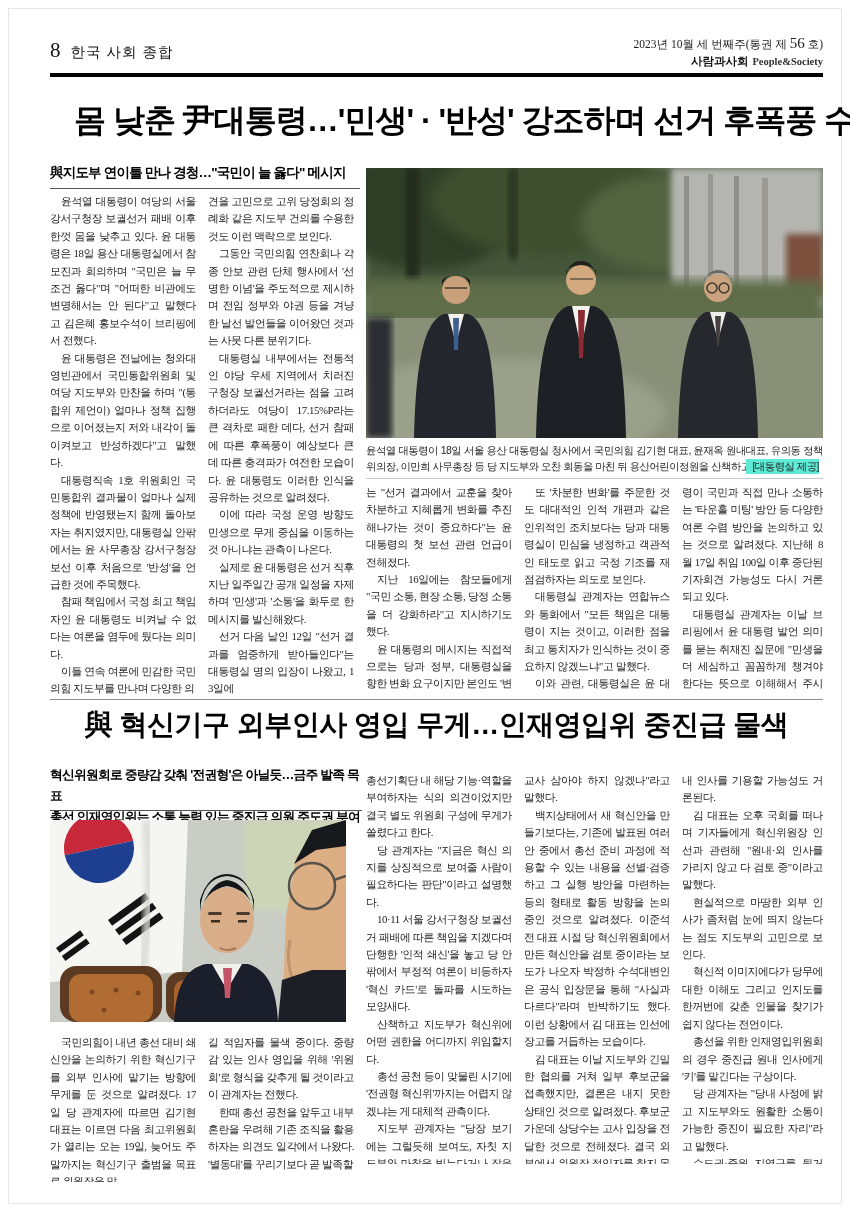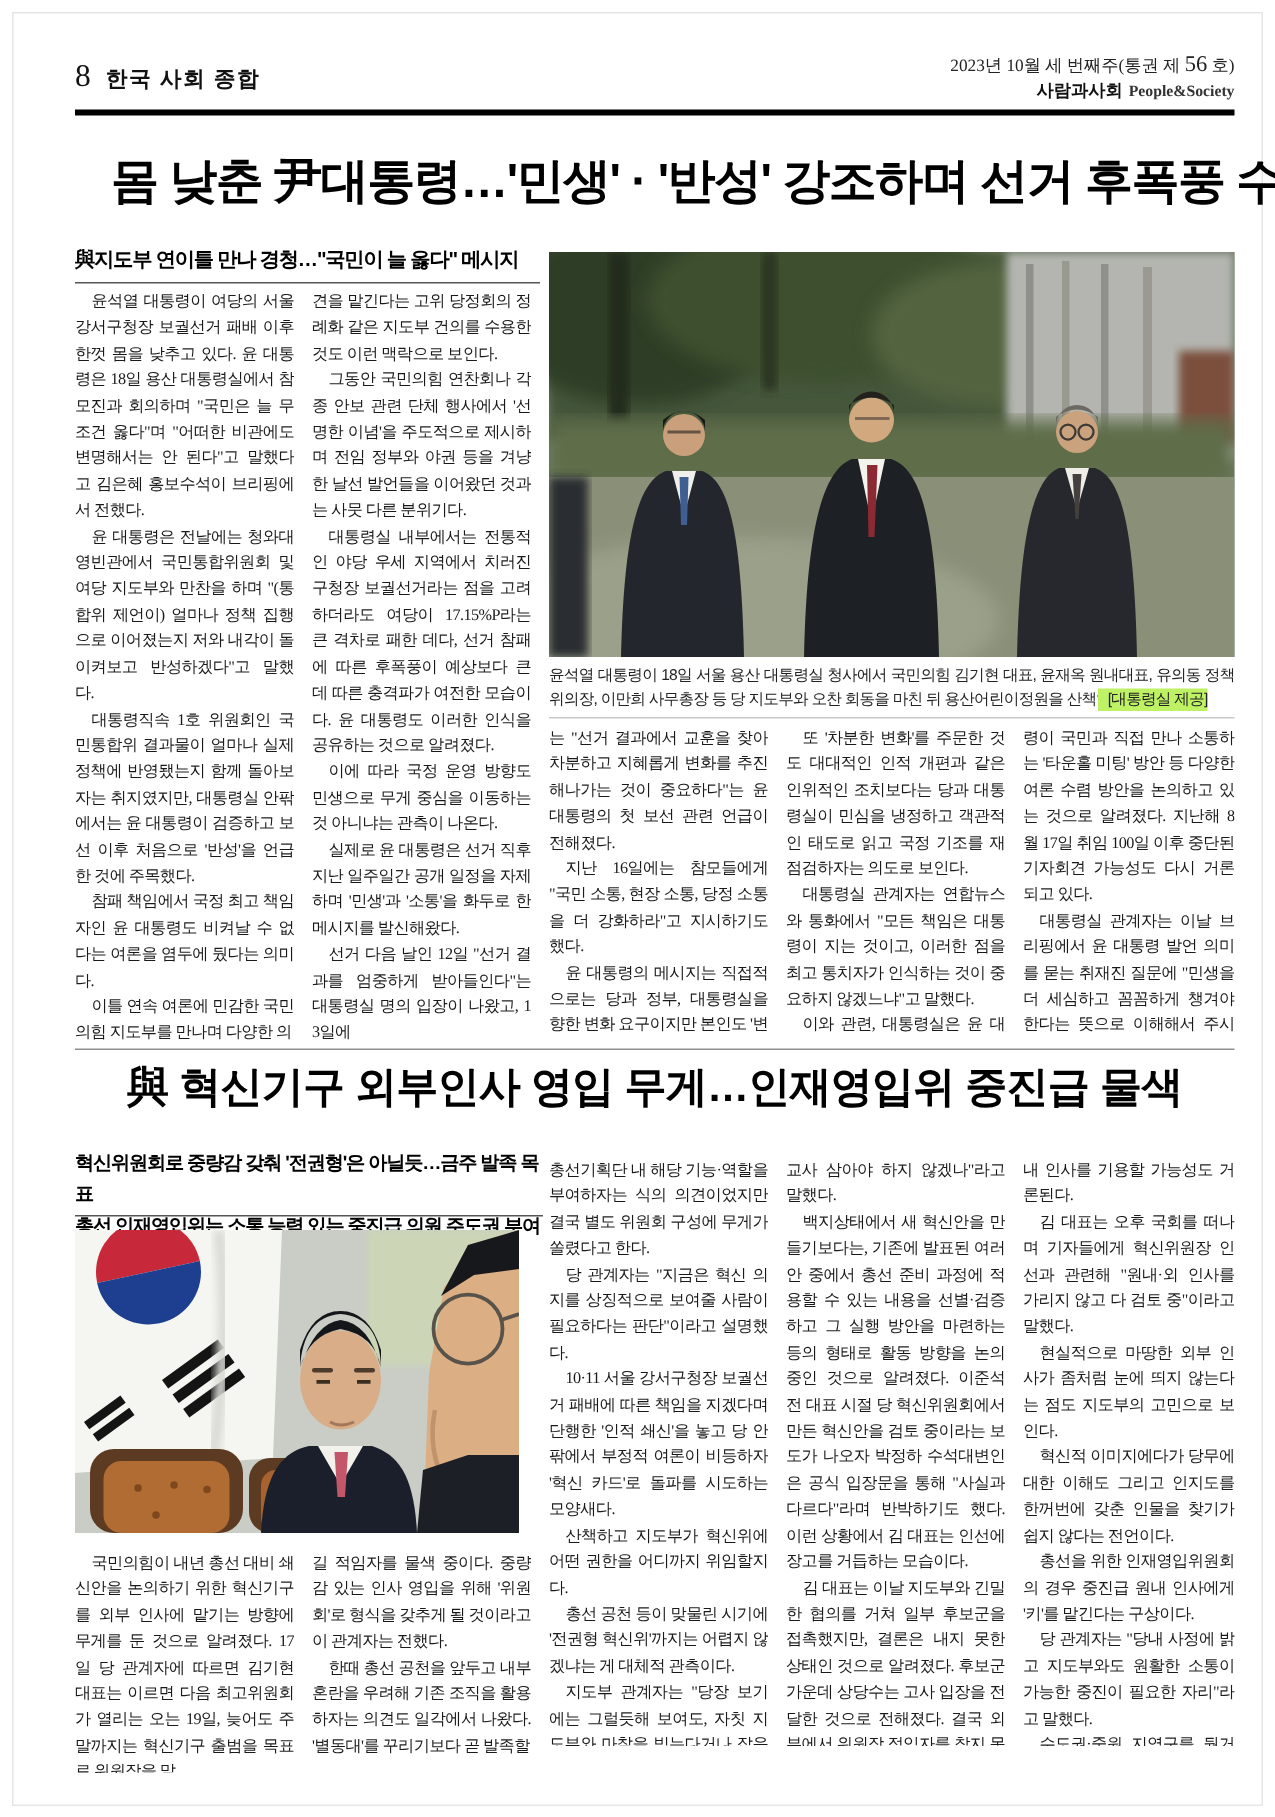--- a/index.html
+++ b/index.html
@@ -3,21 +3,21 @@
 <meta charset="utf-8">
 <style>
   html,body{margin:0;padding:0;background:#ffffff;}
   .page{position:relative;width:850px;height:1211px;margin:0 auto;background:#fff;overflow:hidden;
         font-family:"Liberation Serif",serif;color:#1b1b1b;}
   .frame{position:absolute;left:8px;top:8px;width:832px;height:1194px;border:1px solid #e6e6e6;pointer-events:none;}
 
   
   .masthead{position:absolute;left:50px;top:38px;width:773px;height:34px;}
   .page-num{font-family:"Liberation Serif",serif;font-size:21px;color:#111;}
-  .section-title{font-family:"Liberation Sans",sans-serif;font-weight:700;font-size:14.5px;letter-spacing:1px;color:#111;margin-left:10px;}
+  .section-title{font-family:"Liberation Sans",sans-serif;font-weight:400;font-size:14.5px;letter-spacing:1px;color:#111;margin-left:10px;}
   .issue{position:absolute;right:0;top:-2px;text-align:right;line-height:15px;}
   .issue-l1{font-size:11.5px;color:#222;}
   .issue-no{font-family:Liberation Serif, serif;font-size:15px;}
   .issue-l2 .kr{font-family:"Liberation Sans",sans-serif;font-weight:700;font-size:11.5px;color:#111;}
   .issue-l2 .en{font-family:"Liberation Serif",serif;font-size:10.5px;color:#333;font-weight:bold;}
   .rule-thick{position:absolute;left:50px;top:73px;width:773px;height:4px;background:#000;}
 
   
   .a1-headline{position:absolute;left:45px;top:99px;width:783px;text-align:center;
      font-family:"Liberation Sans",sans-serif;font-weight:900;font-size:32px;letter-spacing:-1px;color:#000;white-space:nowrap;margin-left:29px;}
@@ -26,21 +26,21 @@
   .a1-subrule{position:absolute;left:50px;top:188px;width:310px;height:1px;background:#555;}
 
   .photo{position:absolute;overflow:hidden;background:#7a846c;}
   .photo1{left:366px;top:168px;width:457px;height:270px;}
   .photo2{left:50px;top:820px;width:296px;height:202px;}
   .photo svg{display:block;}
 
   .caption{position:absolute;left:366px;top:443px;width:457px;height:31px;overflow:hidden;
      font-family:"Liberation Sans",sans-serif;font-size:10.4px;line-height:15.5px;letter-spacing:-0.5px;
      color:#222;text-align:justify;word-break:break-all;}
-  .caption .credit{position:absolute;right:18px;bottom:0;background:#bef264;padding-left:6px;}
+  .caption .credit{position:absolute;right:4px;bottom:0;background:#5eead4;padding-left:6px;}
   .caption-rule{position:absolute;left:366px;top:478px;width:457px;height:1px;background:#c9c9c9;}
 
   
   .col{position:absolute;width:146px;overflow:hidden;text-align:justify;word-break:break-all;
        font-family:"Liberation Serif",serif;font-size:10.8px;line-height:17.4px;letter-spacing:-0.4px;color:#191919;}
   .col p{margin:0;text-indent:11px;}
   .col p.cont{text-indent:0;}
   .c1{left:50px;}  .c2{left:208px;}  .c3{left:366px;}  .c4{left:524px;}  .c5{left:682px;width:141px;}
   .a1-long{top:193px;height:503px;}
   .a1-short{top:484px;height:212px;}
@@ -133,26 +133,26 @@
   </div>
   <div class="caption">
     <span>윤석열 대통령이 18일 서울 용산 대통령실 청사에서 국민의힘 김기현 대표, 윤재옥 원내대표, 유의동 정책위의장, 이만희 사무총장 등 당 지도부와 오찬 회동을 마친 뒤 용산어린이정원을 산책하고 있다.</span>
     <span class="credit">[대통령실 제공]</span>
   </div>
   <div class="caption-rule"></div>
 
   <div class="col c1 a1-long">
       <p>윤석열 대통령이 여당의 서울 강서구청장 보궐선거 패배 이후 한껏 몸을 낮추고 있다. 윤 대통령은 18일 용산 대통령실에서 참모진과 회의하며 "국민은 늘 무조건 옳다"며 "어떠한 비관에도 변명해서는 안 된다"고 말했다고 김은혜 홍보수석이 브리핑에서 전했다.</p>
       <p>윤 대통령은 전날에는 청와대 영빈관에서 국민통합위원회 및 여당 지도부와 만찬을 하며 "(통합위 제언이) 얼마나 정책 집행으로 이어졌는지 저와 내각이 돌이켜보고 반성하겠다"고 말했다.</p>
-      <p>대통령직속 1호 위원회인 국민통합위 결과물이 얼마나 실제 정책에 반영됐는지 함께 돌아보자는 취지였지만, 대통령실 안팎에서는 윤 대통령이 검증하고 보선 이후 처음으로 '반성'을 언급한 것에 주목했다.</p>
+      <p>대통령직속 1호 위원회인 국민통합위 결과물이 얼마나 실제 정책에 반영됐는지 함께 돌아보자는 취지였지만, 대통령실 안팎에서는 윤 사무총장 강서구청장 보선 이후 처음으로 '반성'을 언급한 것에 주목했다.</p>
       <p>참패 책임에서 국정 최고 책임자인 윤 대통령도 비켜날 수 없다는 여론을 염두에 뒀다는 의미다.</p>
       <p>이틀 연속 여론에 민감한 국민의힘 지도부를 만나며 다양한 의</p>
     </div>
   <div class="col c2 a1-long">
-      <p class="cont">견을 맡긴다는 고위 당정회의 정례화 같은 지도부 건의를 수용한 것도 이런 맥락으로 보인다.</p>
+      <p class="cont">견을 고민으로 고위 당정회의 정례화 같은 지도부 건의를 수용한 것도 이런 맥락으로 보인다.</p>
       <p>그동안 국민의힘 연찬회나 각종 안보 관련 단체 행사에서 '선명한 이념'을 주도적으로 제시하며 전임 정부와 야권 등을 겨냥한 날선 발언들을 이어왔던 것과는 사뭇 다른 분위기다.</p>
       <p>대통령실 내부에서는 전통적인 야당 우세 지역에서 치러진 구청장 보궐선거라는 점을 고려하더라도 여당이 17.15%P라는 큰 격차로 패한 데다, 선거 참패에 따른 후폭풍이 예상보다 큰 데 따른 충격파가 여전한 모습이다. 윤 대통령도 이러한 인식을 공유하는 것으로 알려졌다.</p>
       <p>이에 따라 국정 운영 방향도 민생으로 무게 중심을 이동하는 것 아니냐는 관측이 나온다.</p>
       <p>실제로 윤 대통령은 선거 직후 지난 일주일간 공개 일정을 자제하며 '민생'과 '소통'을 화두로 한 메시지를 발신해왔다.</p>
       <p>선거 다음 날인 12일 "선거 결과를 엄중하게 받아들인다"는 대통령실 명의 입장이 나왔고, 13일에</p>
     </div>
   <div class="col c3 a1-short">
       <p class="cont">는 "선거 결과에서 교훈을 찾아 차분하고 지혜롭게 변화를 추진해나가는 것이 중요하다"는 윤 대통령의 첫 보선 관련 언급이 전해졌다.</p>
       <p>지난 16일에는 참모들에게 "국민 소통, 현장 소통, 당정 소통을 더 강화하라"고 지시하기도 했다.</p>
       <p>윤 대통령의 메시지는 직접적으로는 당과 정부, 대통령실을 향한 변화 요구이지만 본인도 '변화'에서 배제하지는 않은 것으로 참모들은 보고 있다.</p>

